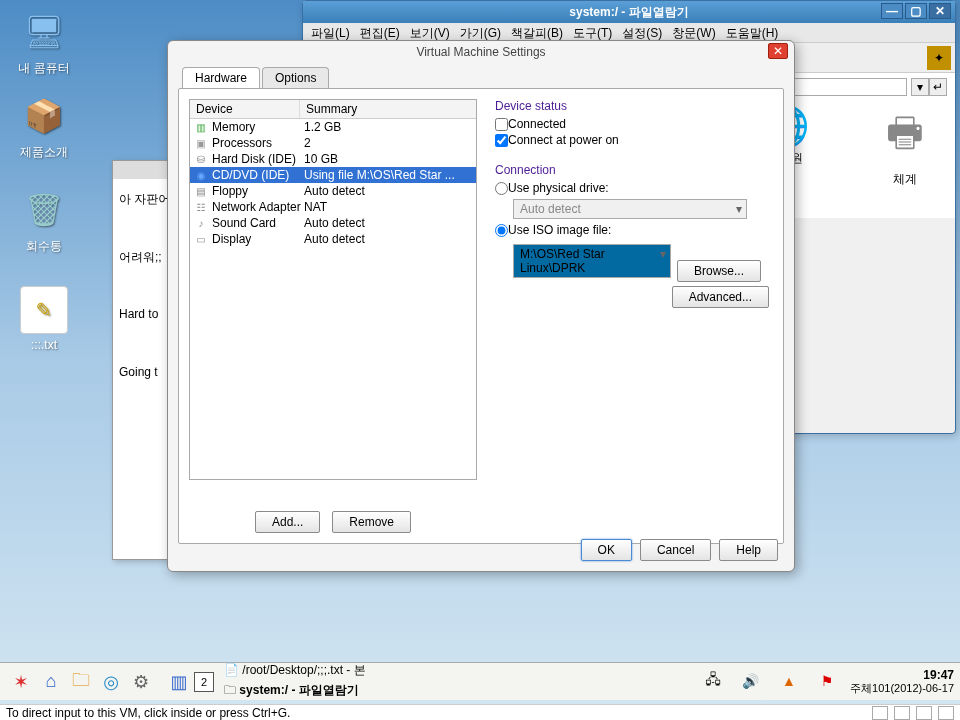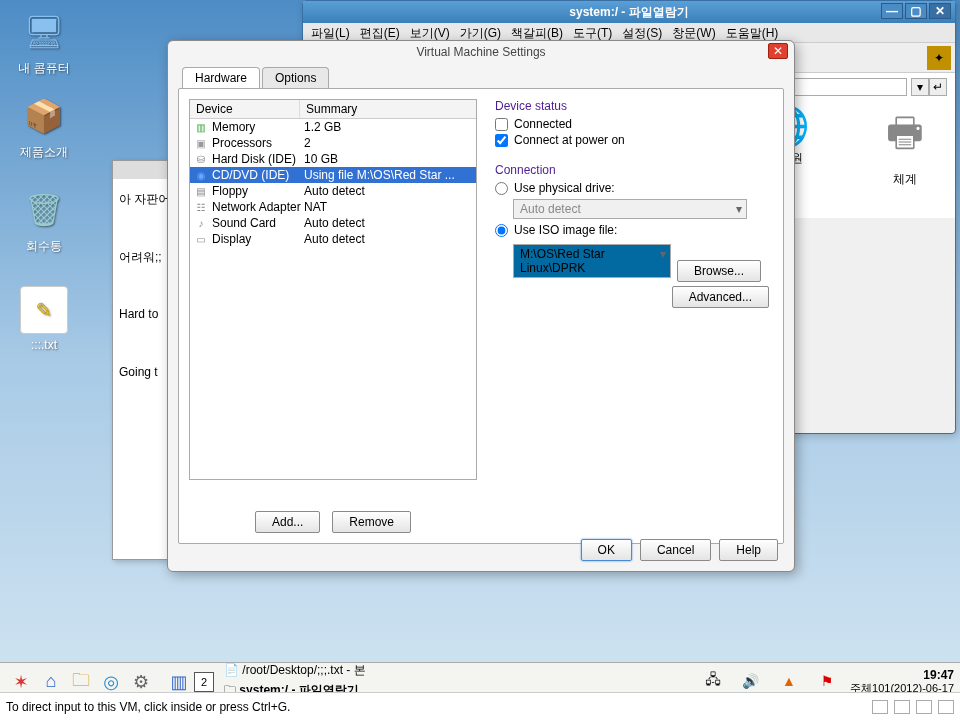--- a/index.html
+++ b/index.html
@@ -48,39 +48,39 @@
 .devrow .ic { width:14px; height:14px; margin-right:4px; display:inline-flex; align-items:center; justify-content:center; font-size:10px;}
 .devrow .nm { width:92px;}
 .devrow.sel { background:#3171d3; color:#fff;}
 
 .devbtns { position:absolute; bottom:8px; left:0; right:0; display:flex; gap:12px; justify-content:center;}
 .btn { padding:3px 16px; background:linear-gradient(180deg,#fff,#e4e4e4); border:1px solid #8a8a8a; border-radius:2px; cursor:pointer;margin-top:21px;}
 .btn.default { border:1px solid #4a8ad4; box-shadow:0 0 2px #4a8ad4;}
 
 .right { flex:1; padding:0 4px;}
 .grp-title { color:#4c1d95; margin-bottom:4px;}
-.chkrow { display:flex; align-items:center; gap:6px; margin:2px 0;}
+.chkrow { display:flex; align-items:center; margin:2px 0;}
 .chkrow input { cursor:pointer;}
 .sect { margin-bottom:16px;}
 .select-fake { width:234px; border:1px solid #aaa; background:#f0f0f0; padding:2px 18px 2px 6px; position:relative; margin:4px 0 4px 18px; color:#888;}
 .select-fake.en { background:#0369a1; color:#000;}
 .select-fake::after { content:"▾"; position:absolute; right:4px; top:2px; color:#666;}
 .iso-row { display:flex; gap:6px; align-items:center; margin-left:18px;}
 .iso-row .select-fake { width:158px; margin:0;}
 .adv-row { text-align:right; margin-top:8px;}
 
 .dlg-footer { position:absolute; right:16px; bottom:10px; display:flex; gap:8px;}
 
 
 .taskbar { position:absolute; left:0; bottom:20px; width:100%; height:38px; background:#f4f4f0; border-top:1px solid #aaa; display:flex; align-items:center; padding:0 6px;}
 .taskbar .tray-ico { width:26px; height:26px; display:inline-flex; align-items:center; justify-content:center; font-size:18px; margin:0 2px;}
 .taskbar .winlist { margin-left:10px; display:flex; flex-direction:column; gap:2px;}
 .taskbar .tray-right { margin-left:auto; display:flex; align-items:center; gap:8px;}
 .taskbar .clock { text-align:right; line-height:1.2;}
-.statusbar { position:absolute; left:0; bottom:0; width:100%; height:28px; background:#fff; border-top:1px solid #ccc; padding:2px 6px; display:flex; align-items:center;}
+.statusbar { position:absolute; left:0; bottom:0; width:100%; height:16px; background:#fff; border-top:1px solid #ccc; padding:2px 6px; display:flex; align-items:center;}
 .statusbar .rt { margin-left:auto; display:flex; gap:6px;}
 .rt span { width:16px; height:14px; border:1px solid #aaa;}
 
 .addr-row { position:absolute; left:0; right:0; top:76px; height:20px; display:flex; align-items:center; padding:0 8px;}
 .addr-row .addr { flex:1; border:1px solid #aaa; height:18px; background:#fff; margin-right:4px;}
 .addr-row .go, .addr-row .drop { width:18px; height:18px; border:1px solid #aaa; background:#eee; display:inline-flex; align-items:center; justify-content:center;}
 
 .ws-square { width:20px; height:20px; border:1px solid #555; background:#fff; text-align:center; line-height:18px; font-size:11px;}
 </style>
 </head>

